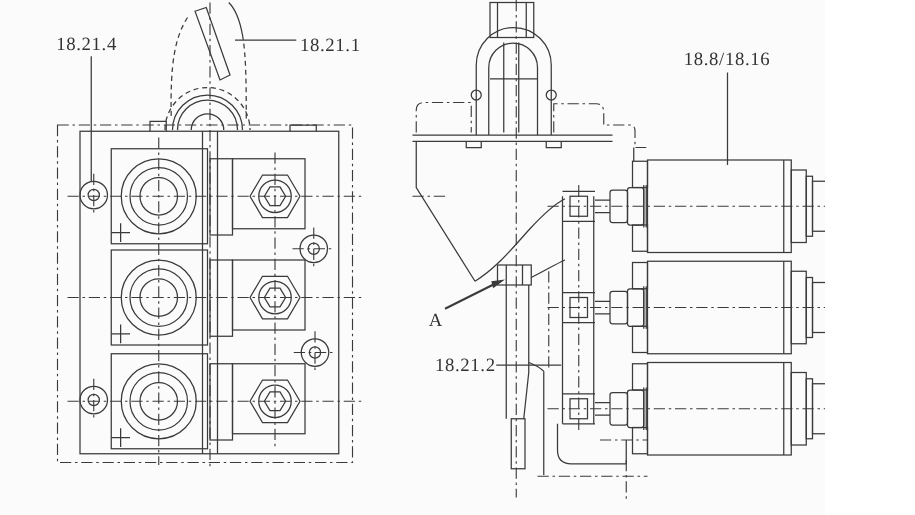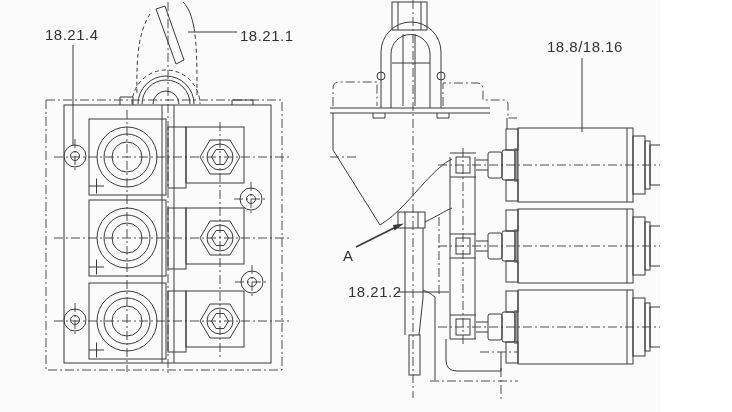--- a/index.html
+++ b/index.html
@@ -1,17 +1,17 @@
 <!DOCTYPE html>
 <html style="--bg: #fbfbfb; --line: #3a3a3a; --text: #333333;"><head>
 <meta charset="utf-8">
 <style>
   html,body{margin:0;padding:0;background:#ffffff;}
   .page{position:relative;width:660px;height:412px;background:var(--bg,#fbfbfb);
-        overflow:hidden;font-family:Liberation Sans, sans-serif;}
+        overflow:hidden;font-family:Liberation Serif, serif;}
   svg{display:block}
   .s{stroke:var(--line,#3a3a3a);stroke-width:1;fill:none;stroke-linecap:butt;stroke-linejoin:miter}
   .s2{stroke:var(--line,#3a3a3a);stroke-width:1.6;fill:none}
   .sd{stroke:var(--line,#3a3a3a);stroke-width:1;fill:none;stroke-dasharray:4 3}
   .cl{stroke:var(--line,#3a3a3a);stroke-width:0.9;fill:none;stroke-dasharray:9 3 2 3}
   .fillc{fill:var(--line,#3a3a3a);stroke:none}
   .lbl{font-size:15px;fill:var(--text,#333333);letter-spacing:0.5px}
 </style>
 </head>
 <body>

